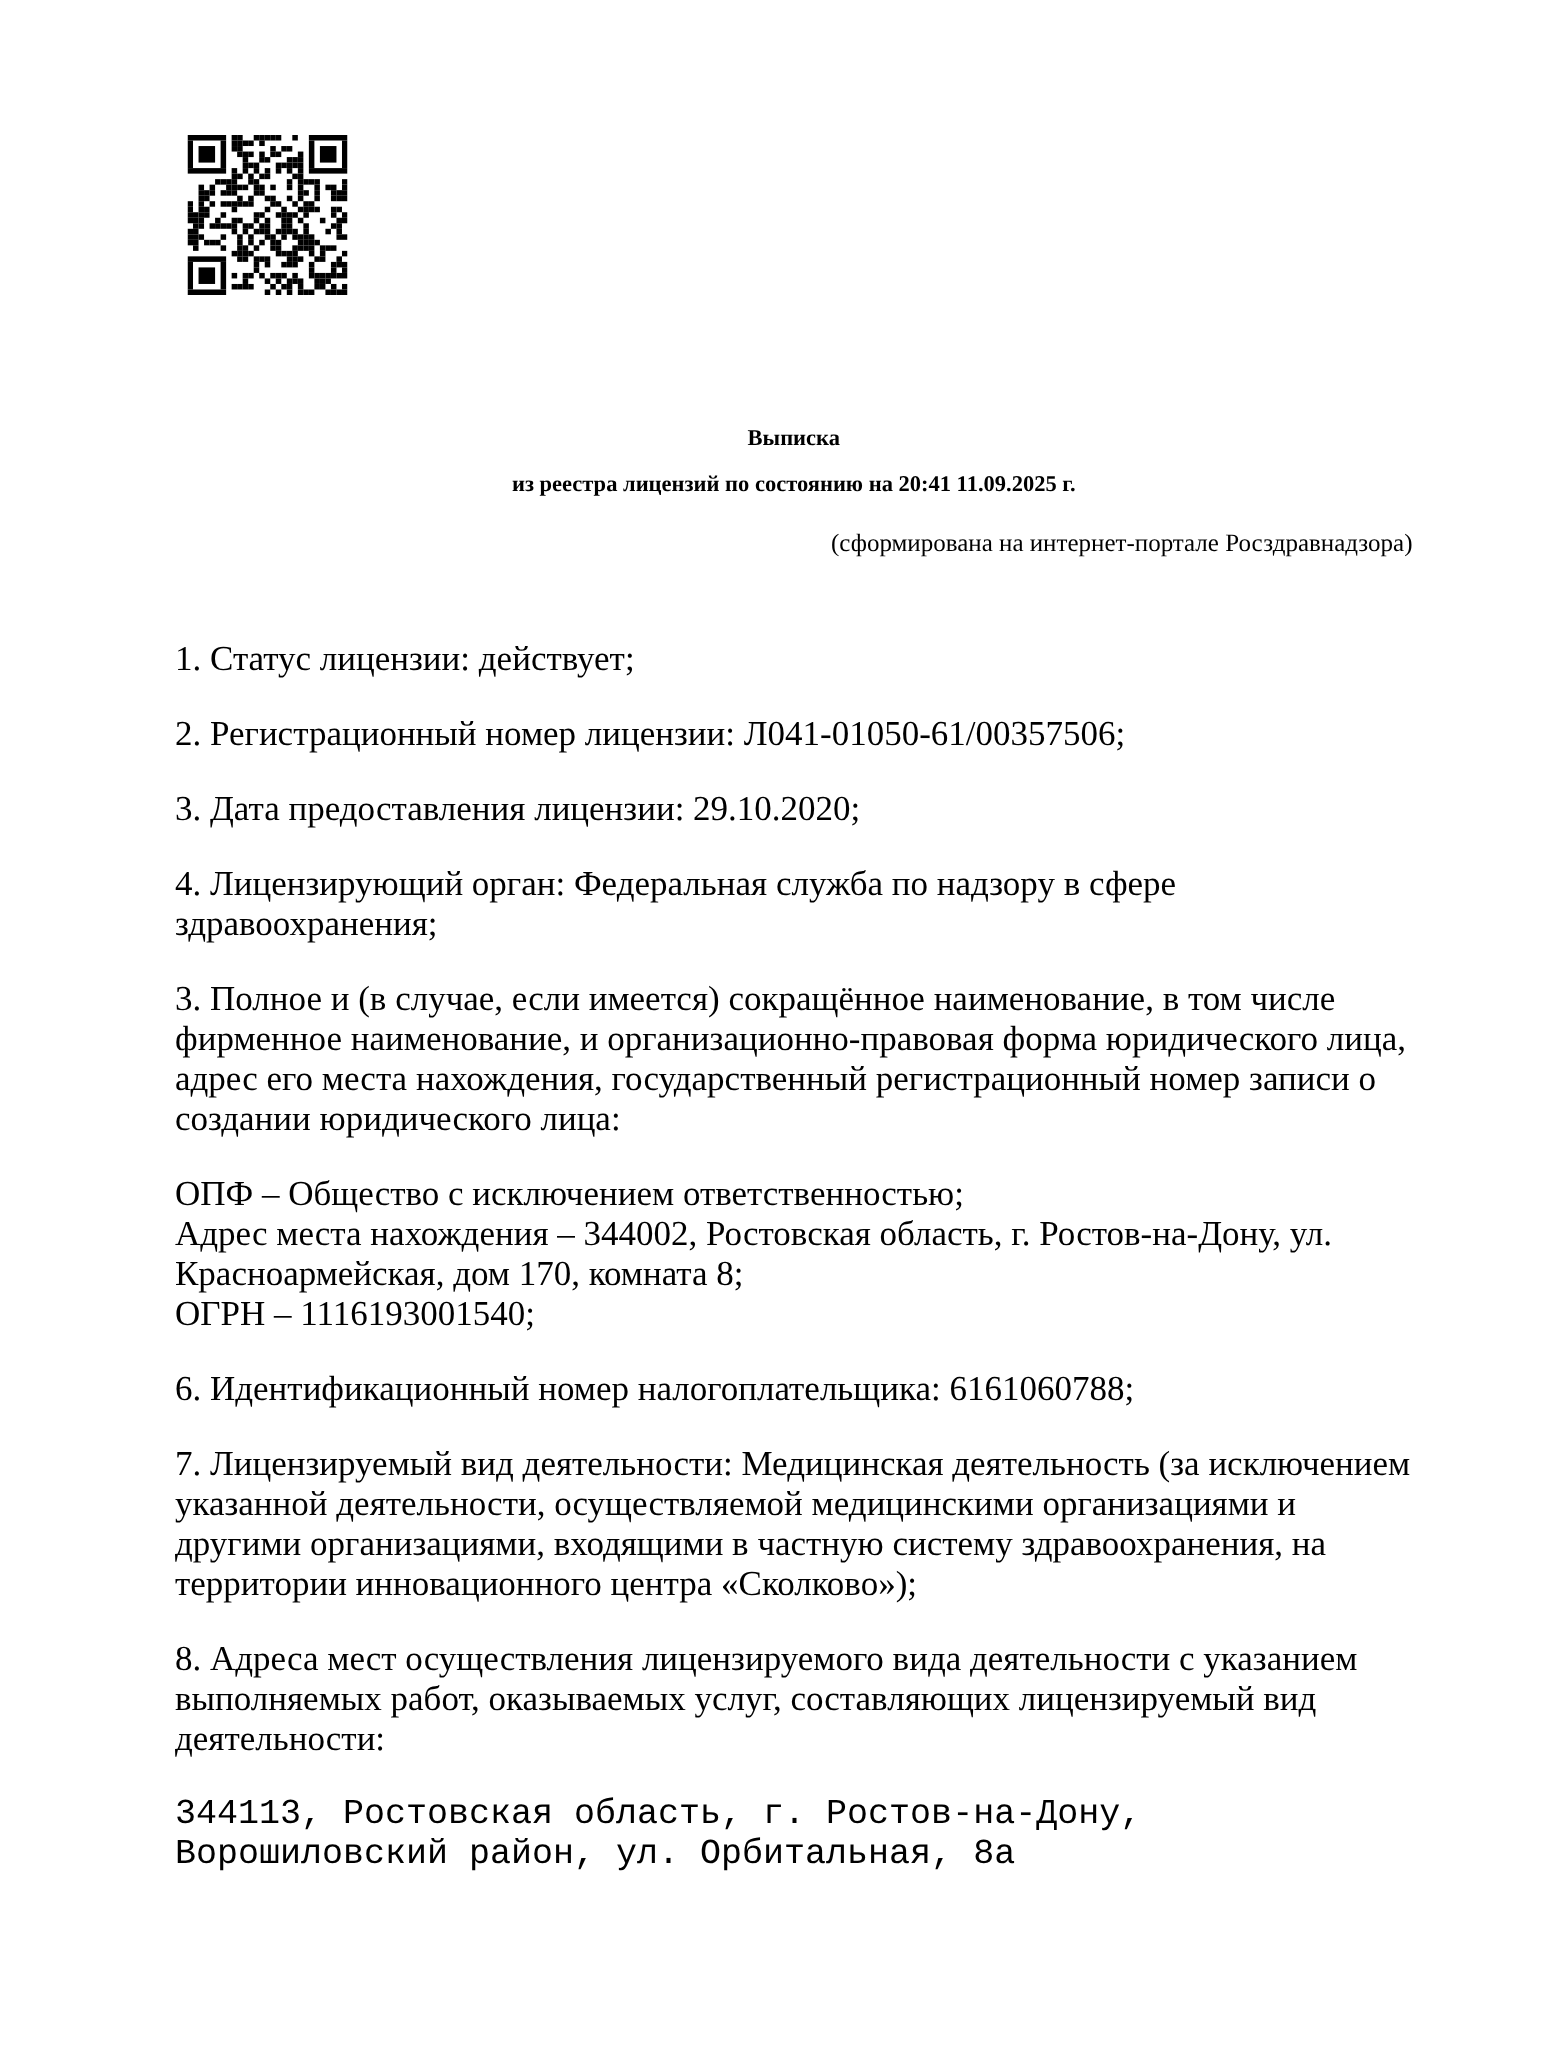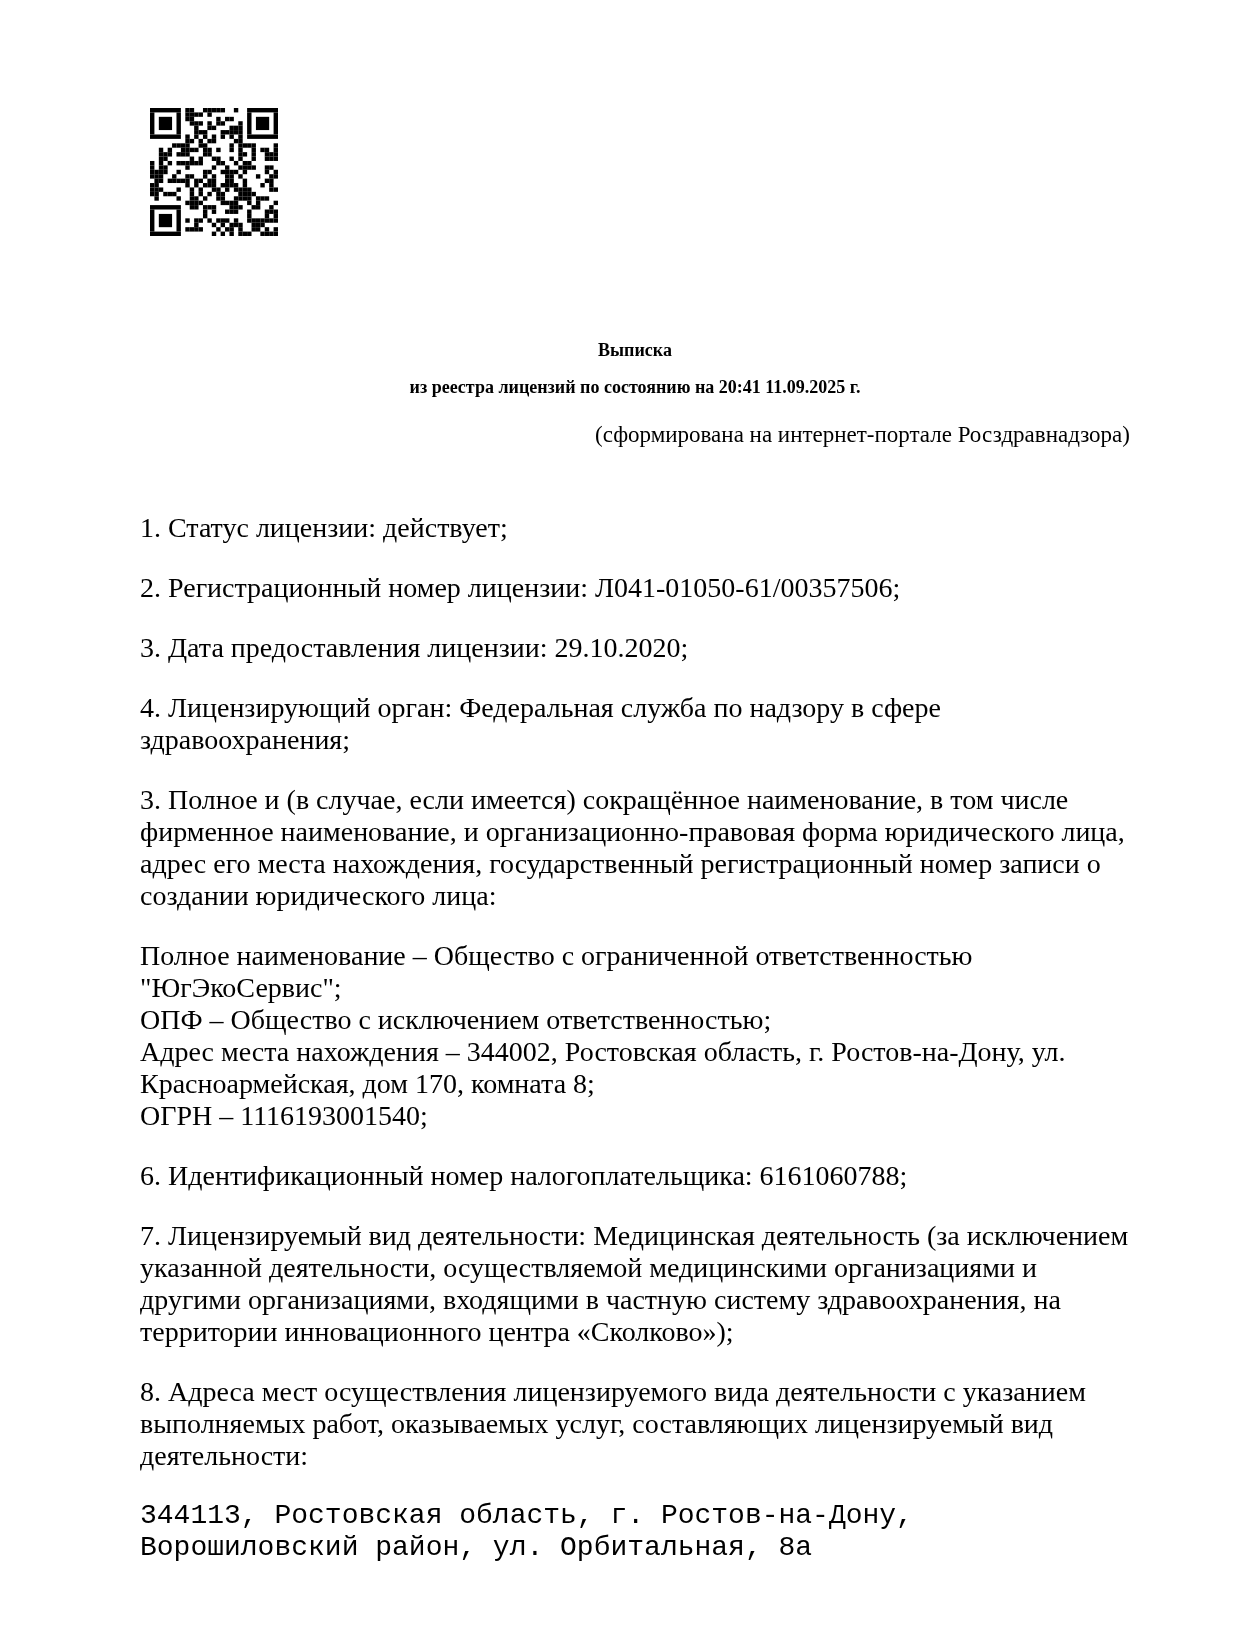--- a/index.html
+++ b/index.html
@@ -34,21 +34,21 @@
     font-weight: bold;
     font-size: 18px;
     line-height: 37px;
   }
   .gen-note {
     position: absolute;
     top: 422px;
     left: 140px;
     width: 990px;
     text-align: right;
-    font-size: 23px;
+    font-size: 20px;
     line-height: 26px;
   }
   .body-text {
     position: absolute;
     top: 512px;
     left: 140px;
     width: 990px;
     font-size: 28px;
     line-height: 32px;
     text-align: left;
@@ -420,21 +420,20 @@
 
     <p class="para">
       <span class="line">4. Лицензирующий орган: Федеральная служба по надзору в сфере здравоохранения;</span>
     </p>
 
     <p class="para">
       <span class="line">3. Полное и (в случае, если имеется) сокращённое наименование, в том числе фирменное наименование, и организационно-правовая форма юридического лица, адрес его места нахождения, государственный регистрационный номер записи о создании юридического лица:</span>
     </p>
 
     <p class="para">
-      <span class="line">Полное наименование – Общество с ограниченной ответственностью "ЮгЭкоСервис";</span>
       <span class="line">ОПФ – Общество с исключением ответственностью;</span>
       <span class="line">Адрес места нахождения – 344002, Ростовская область, г. Ростов-на-Дону, ул. Красноармейская, дом 170, комната 8;</span>
       <span class="line">ОГРН – 1116193001540;</span>
     </p>
 
     <p class="para">
       <span class="line">6. Идентификационный номер налогоплательщика: 6161060788;</span>
     </p>
 
     <p class="para">

